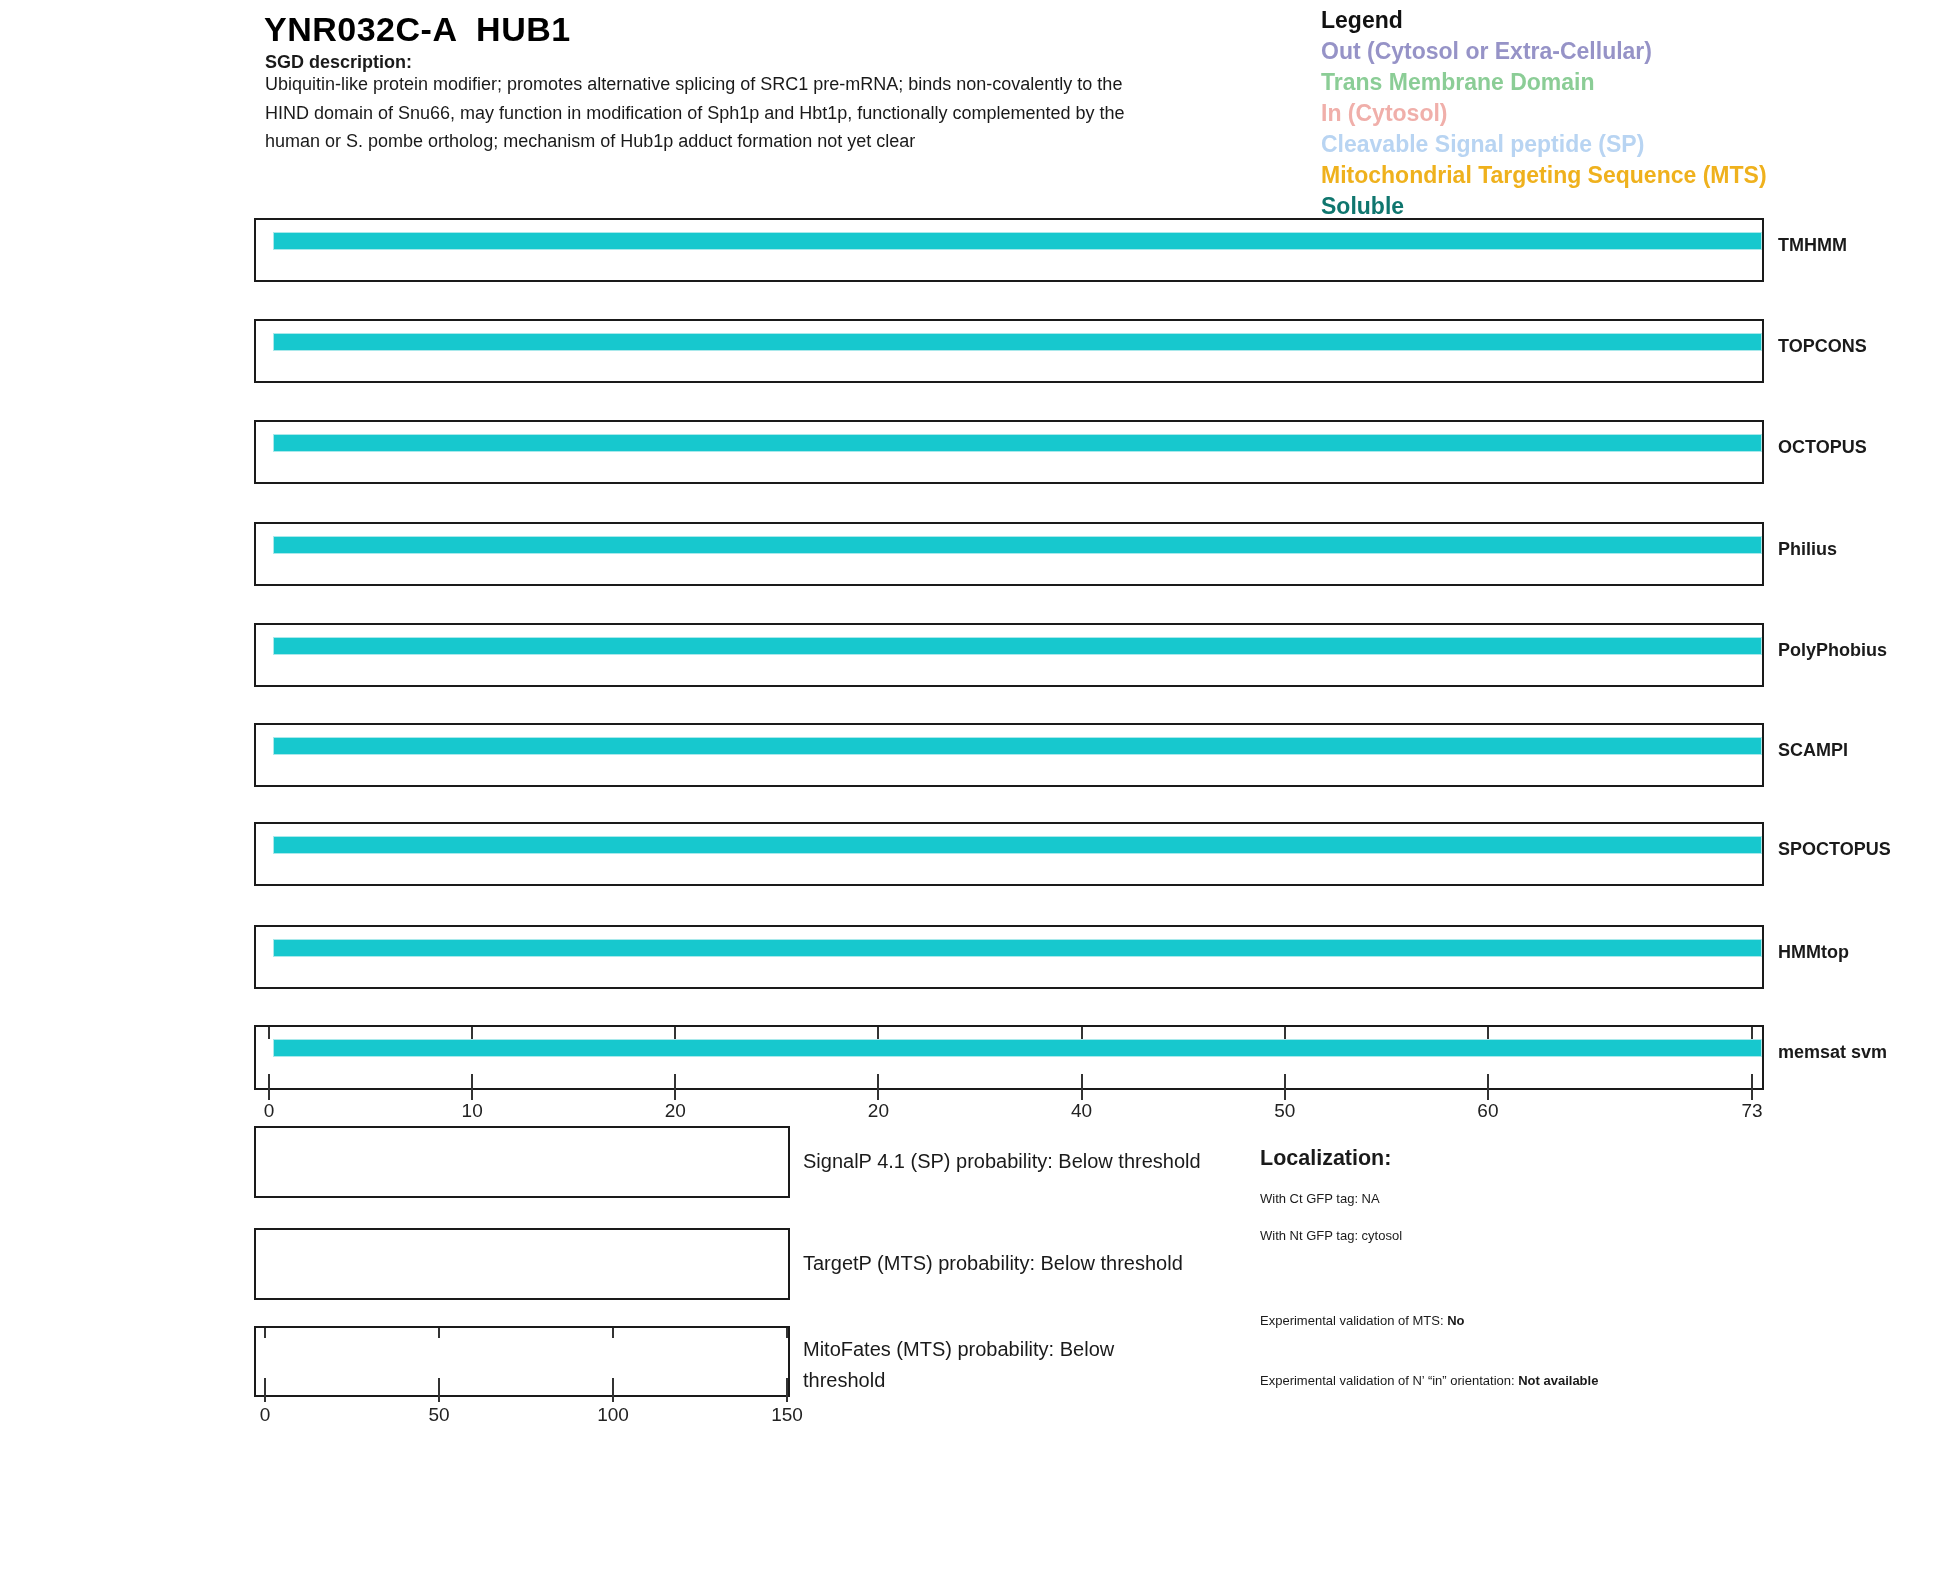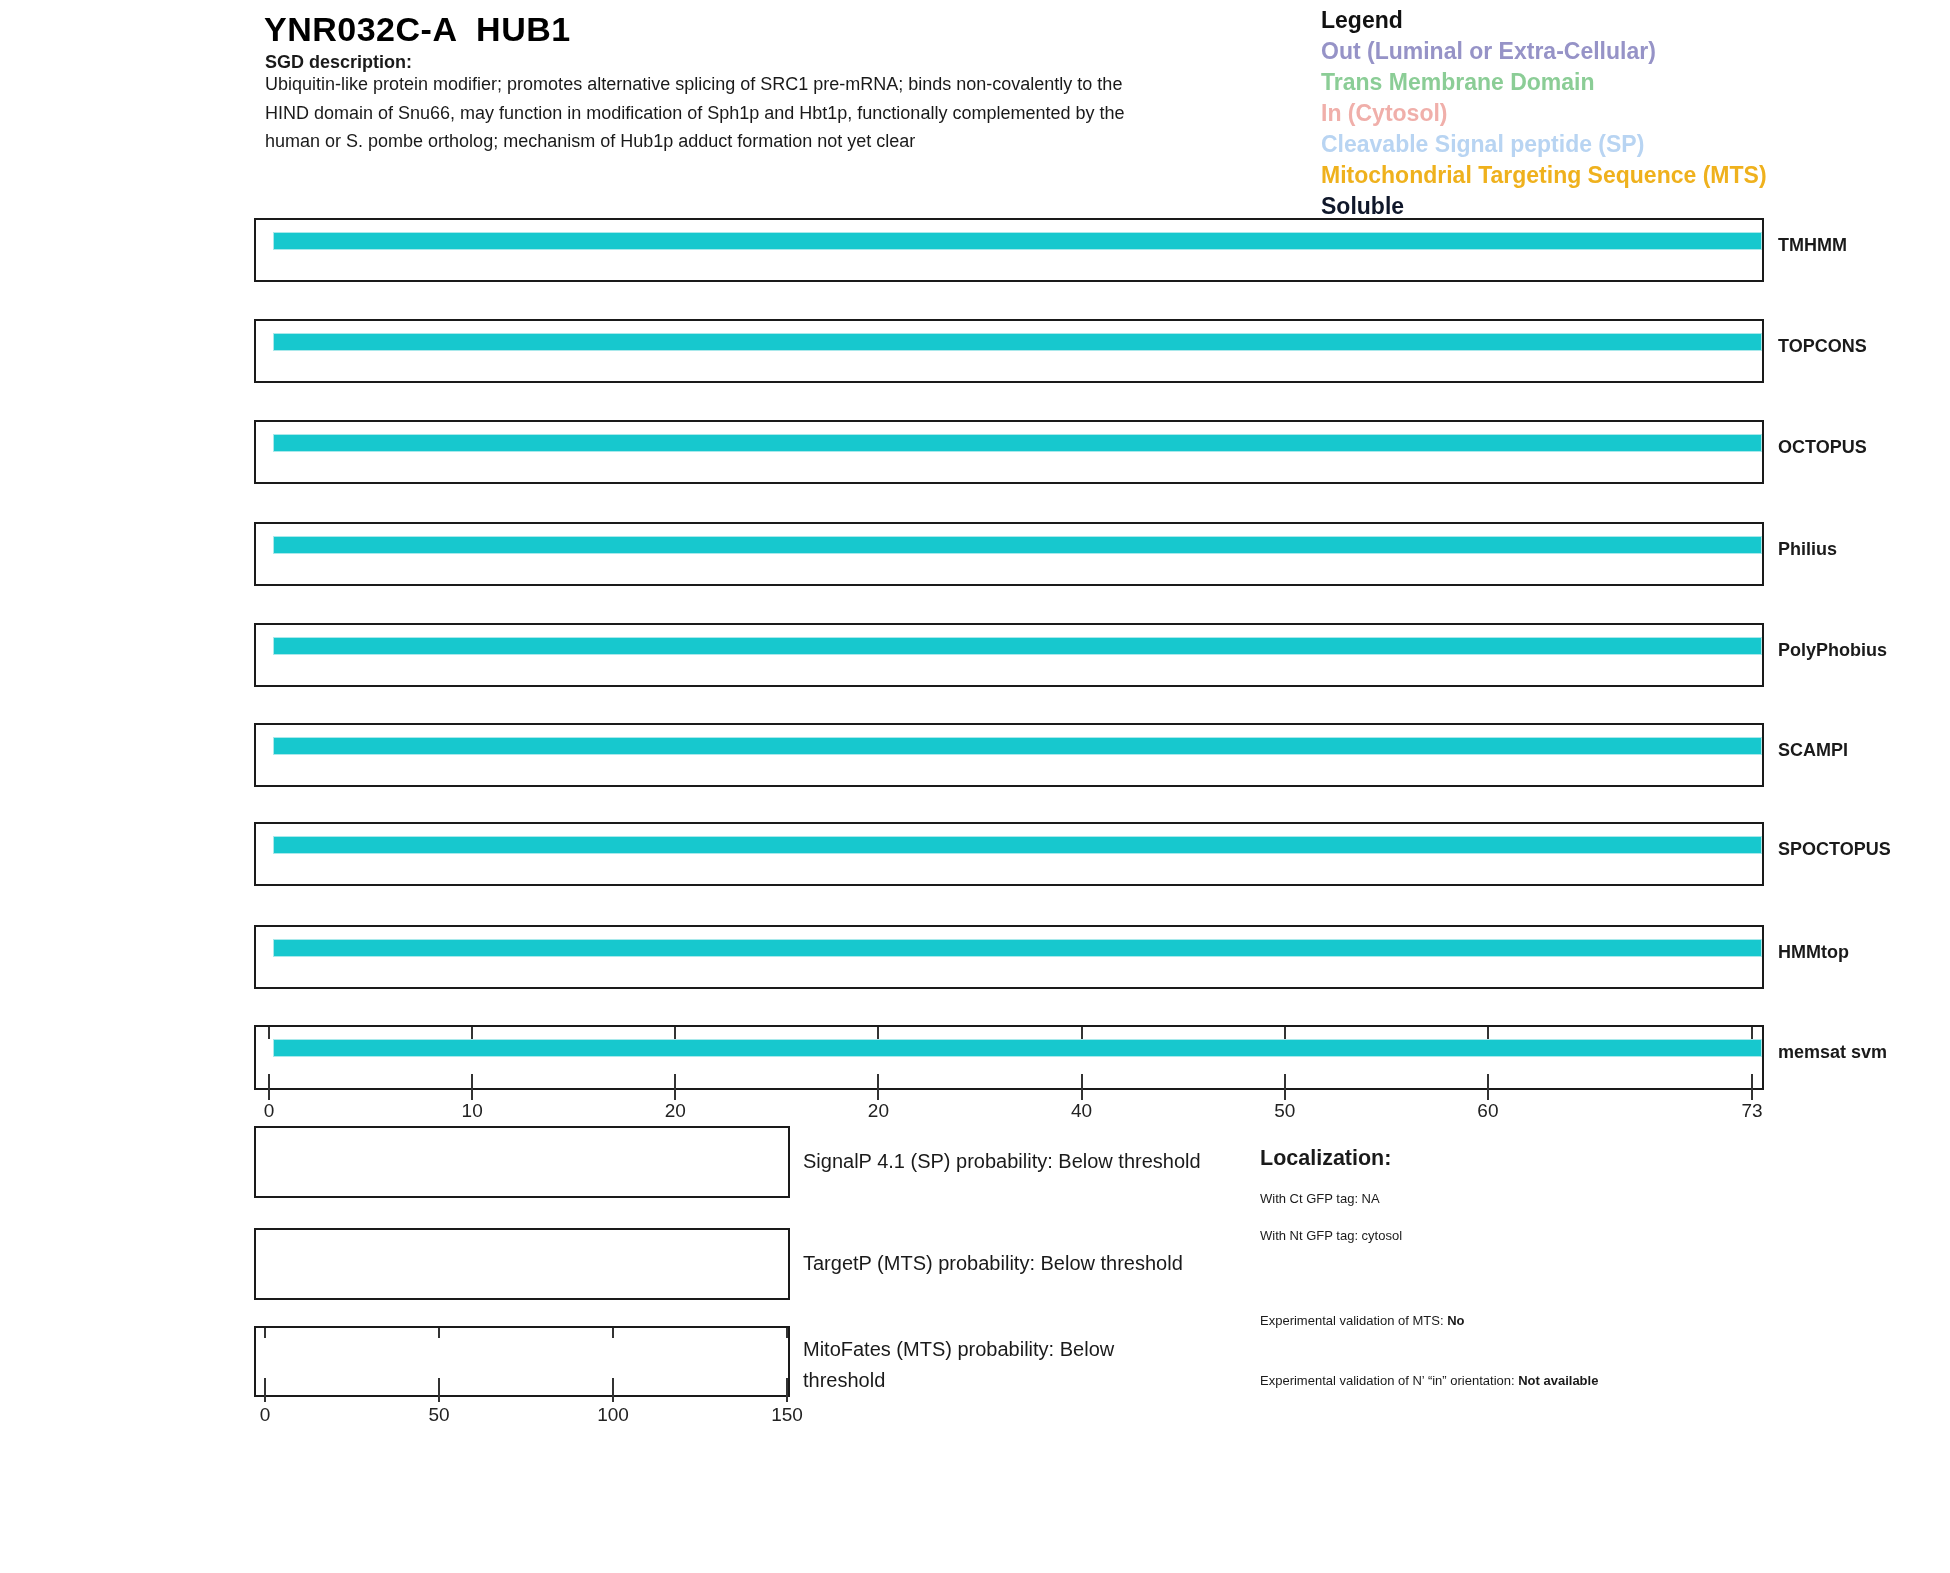--- a/index.html
+++ b/index.html
@@ -39,26 +39,26 @@
 <div class="page">
 
   <div class="page-title">YNR032C-A  HUB1</div>
   <div class="sgd-label">SGD description:</div>
   <div class="sgd-desc">Ubiquitin-like protein modifier; promotes alternative splicing of SRC1 pre-mRNA; binds non-covalently to the
 HIND domain of Snu66, may function in modification of Sph1p and Hbt1p, functionally complemented by the
 human or S. pombe ortholog; mechanism of Hub1p adduct formation not yet clear</div>
 
   <div class="legend">
     <div class="legend-title">Legend</div>
-    <div class="legend-item" style="color: rgb(150, 147, 199);">Out (Luminal or Extra-Cellular)</div>
+    <div class="legend-item" style="color: rgb(150, 147, 199);">Out (Cytosol or Extra-Cellular)</div>
     <div class="legend-item" style="color: rgb(139, 205, 150);">Trans Membrane Domain</div>
     <div class="legend-item" style="color: rgb(240, 175, 170);">In (Cytosol)</div>
     <div class="legend-item" style="color: rgb(184, 212, 242);">Cleavable Signal peptide (SP)</div>
     <div class="legend-item" style="color: rgb(239, 177, 29);">Mitochondrial Targeting Sequence (MTS)</div>
-    <div class="legend-item" style="color: #0f172a;">Soluble</div>
+    <div class="legend-item" style="color: #0f766e;">Soluble</div>
   </div>
 
   <div class="track-box" style="top:218px">
       <div class="track-bar" style="background: rgb(23, 200, 206);"></div>
     </div>
   <div class="track-label" style="top:235px">TMHMM</div>
 
   <div class="track-box" style="top:319px">
       <div class="track-bar" style="background: rgb(23, 200, 206);"></div>
     </div>

